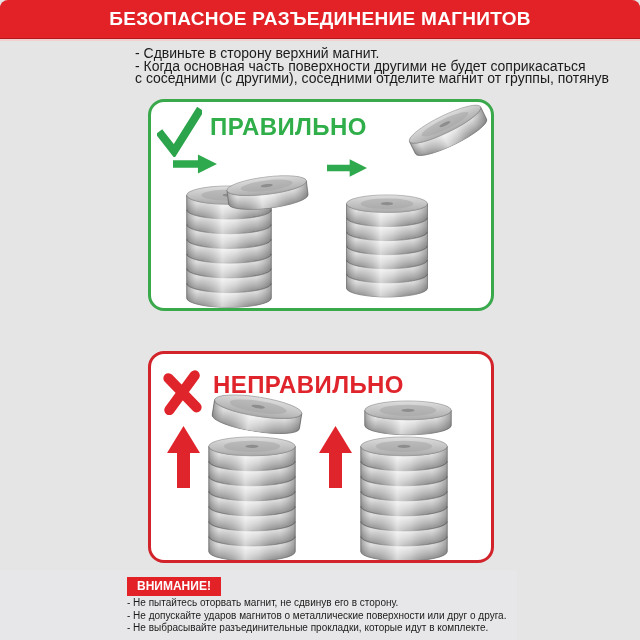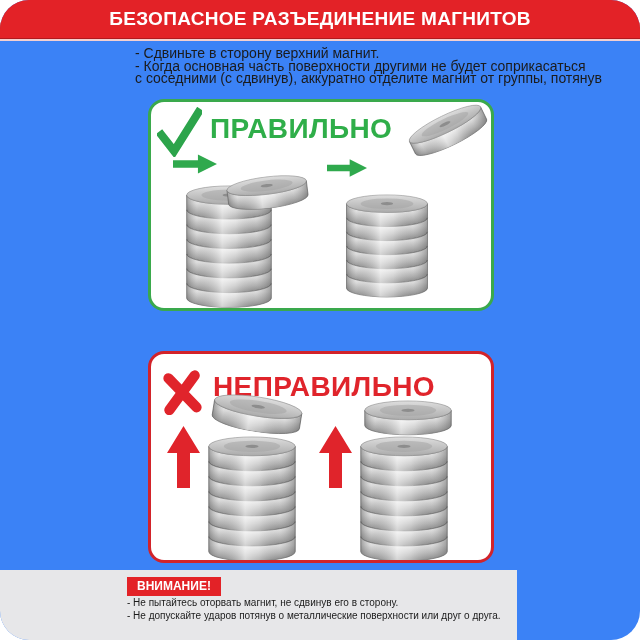--- a/index.html
+++ b/index.html
@@ -1,36 +1,35 @@
 <!DOCTYPE html>
 <html><head>
 <meta charset="utf-8">
 <style>
   html,body{margin:0;padding:0;background:#ffffff;}
   #canvas{
-    position:relative;width:640px;height:640px;background:#3b82f6;overflow:hidden;
+    position:relative;width:640px;height:640px;background:#e5e5e5;overflow:hidden;
     font-family:"Liberation Sans", sans-serif;
-    border-radius:29px;
   }
   
   .hdr{
     position:absolute;left:0;top:0;width:640px;height:38px;background:#e32227;
     border-radius:8px 8px 0 0;display:flex;align-items:center;justify-content:center;
     box-shadow:0 1px 0 #b2191e, 0 3px 0 #f3cfd0;
   }
   .hdr span{color:#ffffff;font-weight:bold;font-size:19px;letter-spacing:.3px;}
   
   .intro{position:absolute;left:135px;top:47px;color:#1b1b1b;font-size:14px;line-height:12.5px;}
   .intro div{white-space:nowrap;}
   
   .panel{position:absolute;left:148px;width:346px;height:212px;border-radius:16px;
          background:#ffffff;box-sizing:border-box;overflow:hidden;}
   .panel.ok{top:99px;border:3px solid #3aa94c;}
   .panel.bad{top:351px;border:3px solid #d2232a;}
-  .panel .lbl{position:absolute;font-size:28px;font-weight:bold;letter-spacing:.4px;}
+  .panel .lbl{position:absolute;font-size:24px;font-weight:bold;letter-spacing:.4px;}
   .panel.ok .lbl{left:59px;top:11px;color:#2fae49;}
   .panel.bad .lbl{left:62px;top:17px;color:#e0242b;}
   .abs{position:absolute;}
   .magnet svg, .icon svg{display:block;width:100%;height:auto;}
   
   .check{left:6px;top:5px;width:45px;height:50px;}
   .ar1{left:22px;top:51px;width:44px;height:25px;}
   .ar2{left:176px;top:56px;width:40px;height:22px;}
   .stack-a{left:32px;top:83px;width:92px;}
   .slid-disc{left:73px;top:74px;width:87px;transform:rotate(-7deg);}
@@ -79,21 +78,21 @@
 
 <div id="canvas">
 
   <div class="hdr">
     <span>БЕЗОПАСНОЕ РАЗЪЕДИНЕНИЕ МАГНИТОВ</span>
   </div>
 
   <div class="intro">
     <div>- Сдвиньте в сторону верхний магнит.</div>
     <div>- Когда основная часть поверхности другими не будет соприкасаться</div>
-    <div>с соседними (с сдвинув), аккуратно отделите магнит от группы, потянув</div>
+    <div>с соседними (с другими), соседними отделите магнит от группы, потянув</div>
   </div>
 
   <div class="panel ok">
     <div class="abs icon check">
       <svg viewBox="0 0 50 55">
         <path d="M5 31 L19 49 L46 6" fill="none" stroke="#2ca44b" stroke-width="9" stroke-linecap="square" stroke-linejoin="miter"></path>
       </svg>
     </div>
     <div class="lbl">ПРАВИЛЬНО</div>
 
@@ -223,17 +222,18 @@
     <ellipse cx="50" cy="11" rx="30" ry="6" fill="#a2a2a2" opacity="0.5"></ellipse>
     <ellipse cx="50" cy="11" rx="7" ry="1.8" fill="#8d8d8d"></ellipse>
   </svg>
       </div>
   </div>
 
   <div class="footer">
     <div class="badge">ВНИМАНИЕ!</div>
     <ul class="warn-list">
       <li>- Не пытайтесь оторвать магнит, не сдвинув его в сторону.</li>
-      <li>- Не допускайте ударов потянув о металлические поверхности или друг о друга.</li>
+      <li>- Не допускайте ударов магнитов о металлические поверхности или друг о друга.</li>
+      <li>- Не выбрасывайте разъединительные прокладки, которые идут в комплекте.</li>
     </ul>
   </div>
 
 </div>
 
 </body></html>

